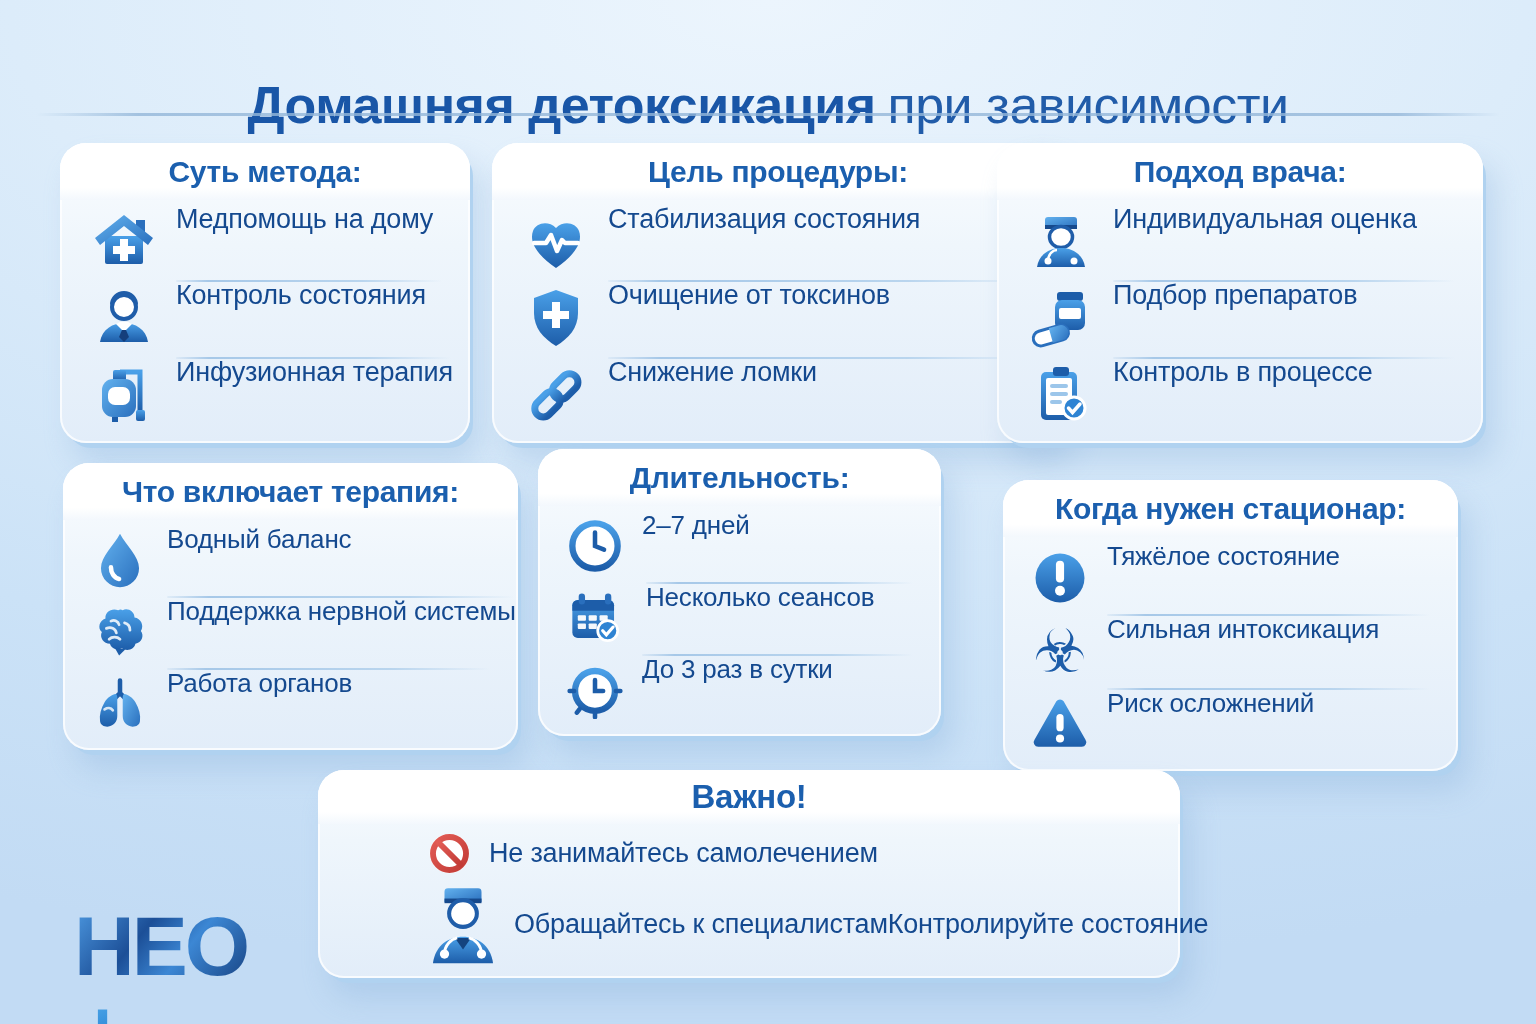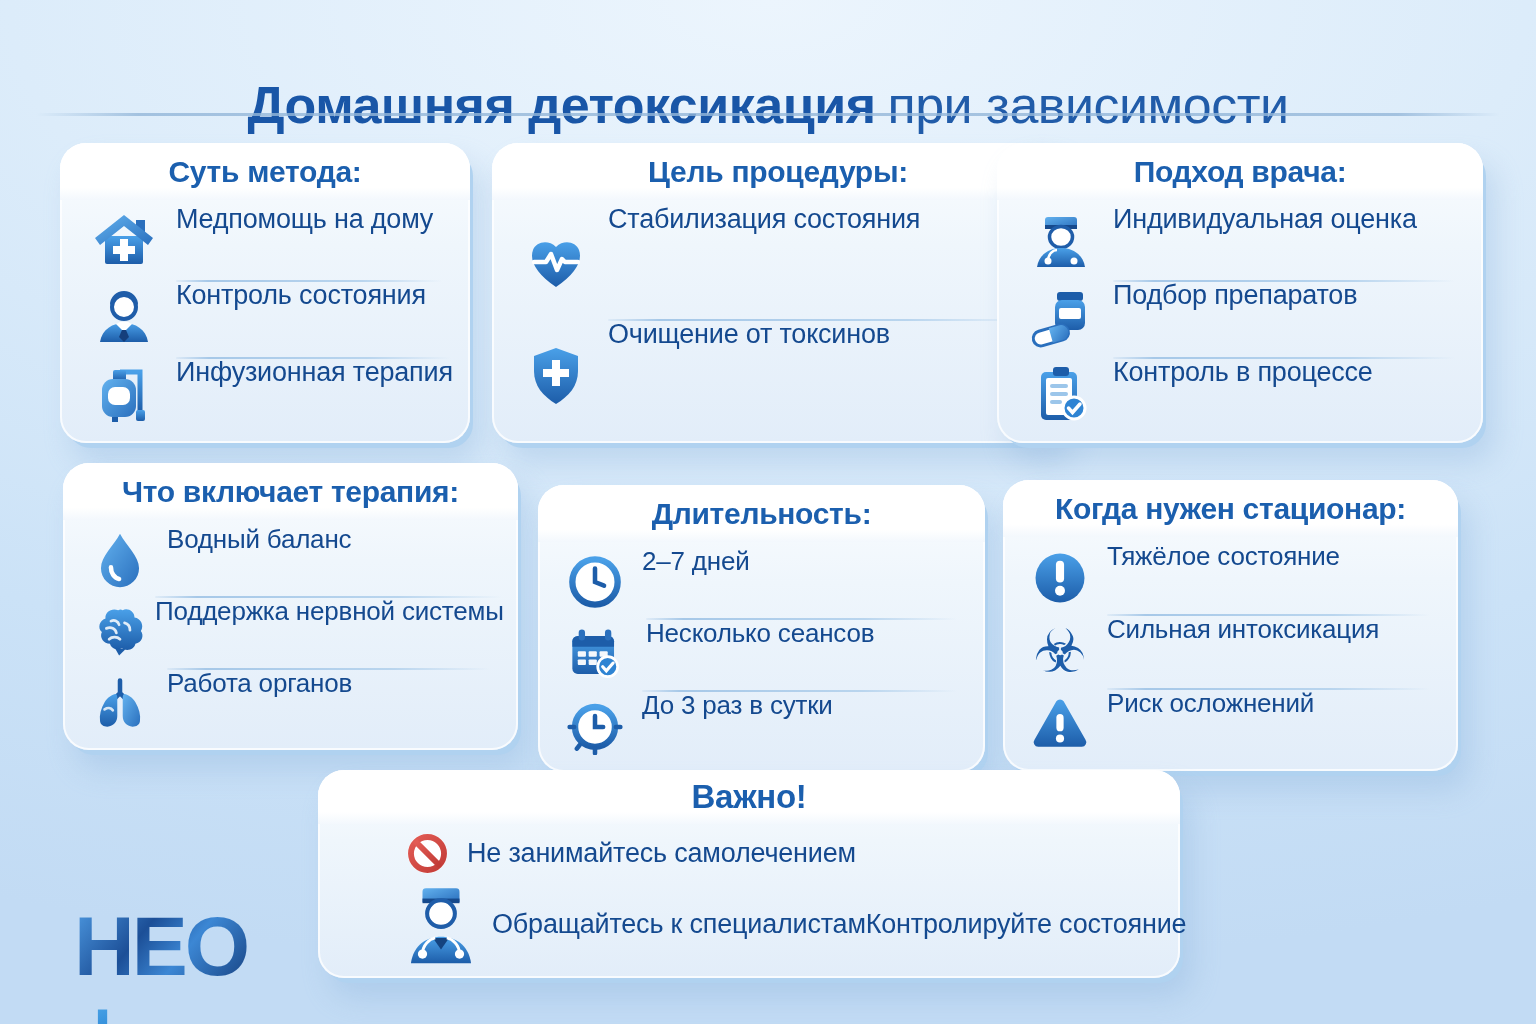--- a/index.html
+++ b/index.html
@@ -30,21 +30,21 @@
   .ic-md{width:58px;height:58px;}
   .ic svg{width:100%;height:100%;display:block;}
   .lblwrap{flex:1;align-self:stretch;display:flex;position:relative;}
   .crow + .crow .lblwrap::before{content:"";position:absolute;top:0;left:0;right:2px;height:2px;border-radius:1px;
     background:linear-gradient(90deg,rgba(150,188,224,.15) 0%,#a6c8e8 12%,#b9d5ee 70%,rgba(170,200,232,0) 100%);}
   .lbl{font-size:27px;color:#14498f;letter-spacing:-0.2px;white-space:nowrap;}
   
   .imp-head{height:54px;}
   .imp-head h2{font-size:33px;}
   .imp-body{position:absolute;top:54px;left:0;right:0;bottom:8px;
-    display:flex;flex-direction:column;justify-content:center;padding-left:86px;box-sizing:border-box;}
+    display:flex;flex-direction:column;justify-content:center;padding-left:108px;box-sizing:border-box;}
   .imp-line{display:flex;align-items:center;gap:16px;height:50px;}
   .imp-line .lbl{font-size:27px;}
   .ic-no{width:47px;height:47px;}
   .imp-line2{display:flex;align-items:center;gap:14px;margin-top:4px;}
   .ic-surgeon{width:74px;height:84px;}
   .imp-col{display:flex;flex-direction:row;}
   .imp-col .lbl{height:44px;display:flex;align-items:center;font-size:27px;}
   
   .glyph-bio{font-family:"DejaVu Sans",sans-serif;font-size:60px;line-height:1;color:#1d5da9;
     text-shadow:0 1px 0 rgba(255,255,255,.4);}
@@ -153,20 +153,33 @@
         <span class="ic ic-lg">
           <svg viewBox="0 0 64 64">
               <path d="M32 4l22 8v15c0 15-9 25-22 33C19 52 10 42 10 27V12z" fill="url(#icg)"></path>
               <path d="M28 16h8v9h9v8h-9v9h-8v-9h-9v-8h9z" fill="#fff"></path>
             </svg>
         </span>
         <span class="lblwrap">
             <span class="lbl">Очищение от токсинов</span>
           </span>
       </div>
+      <div class="crow">
+        <span class="ic ic-lg">
+          <svg viewBox="0 0 64 64">
+              <g transform="rotate(-45 32 32)" fill="none" stroke="url(#icg)" stroke-width="7">
+                <rect x="5" y="24" width="29" height="17" rx="8.5"></rect>
+                <rect x="30" y="24" width="29" height="17" rx="8.5"></rect>
+              </g>
+            </svg>
+        </span>
+        <span class="lblwrap">
+            <span class="lbl">Снижение ломки</span>
+          </span>
+      </div>
     </div>
   </section>
 
   <section class="card" style="left:997px;top:143px;width:486px;height:300px">
     <div class="card-head">
         <h2>Подход врача:</h2>
       </div>
     <div class="card-body">
       <div class="crow">
         <span class="ic ic-lg">
@@ -231,21 +244,21 @@
         <span class="ic ic-md">
           <svg viewBox="0 0 64 64">
               <path d="M32 3c7 13 21 25 21 38a21 21 0 0 1-42 0C11 28 25 16 32 3z" fill="url(#icg2)"></path>
               <path d="M22 40a11 13 0 0 0 9 13" stroke="#fff" stroke-width="5" fill="none" stroke-linecap="round"></path>
             </svg>
         </span>
         <span class="lblwrap">
             <span class="lbl" style="font-size:26px">Водный баланс</span>
           </span>
       </div>
-      <div class="crow" style="gap:6px">
+      <div class="crow" style="gap:18px">
         <span class="ic ic-md">
           <svg viewBox="0 0 64 64">
               <path d="M30 8c-7-3-15 2-14 9-7 2-9 11-4 15-3 6 2 13 9 13 1 5 8 8 13 5 6 4 14 1 15-5 7-1 10-9 6-14 4-6 0-14-7-15 0-7-8-11-13-8-2-1-3-1-5 0z" fill="url(#icg)"></path>
               <path d="M22 20c4-2 8 0 9 4m-14 4c5-2 10 0 11 5m-8 7c3-3 9-3 12 0m5-18c4 1 6 4 6 8" stroke="#fff" stroke-width="3" fill="none" stroke-linecap="round" opacity=".85"></path>
               <path d="M26 49l5 9 7-7z" fill="#1d5da9"></path>
             </svg>
         </span>
         <span class="lblwrap">
             <span class="lbl" style="font-size:26px">Поддержка нервной системы</span>
           </span>
@@ -259,21 +272,21 @@
               <path d="M15 38c3-2 7-2 9 1" stroke="#fff" stroke-width="3" fill="none" stroke-linecap="round" opacity=".8"></path>
             </svg>
         </span>
         <span class="lblwrap">
             <span class="lbl" style="font-size:26px">Работа органов</span>
           </span>
       </div>
     </div>
   </section>
 
-  <section class="card" style="left:538px;top:485px;width:447px;height:287px">
+  <section class="card" style="left:538px;top:449px;width:403px;height:287px">
     <div class="card-head">
         <h2>Длительность:</h2>
       </div>
     <div class="card-body" style="padding-left:28px">
       <div class="crow" style="gap:18px">
         <span class="ic ic-md">
           <svg viewBox="0 0 64 64">
               <circle cx="32" cy="32" r="25" fill="#fff" stroke="url(#icg)" stroke-width="7"></circle>
               <path d="M32 17v15l10 4" stroke="#1d5da9" stroke-width="5" fill="none" stroke-linecap="round"></path>
             </svg>

